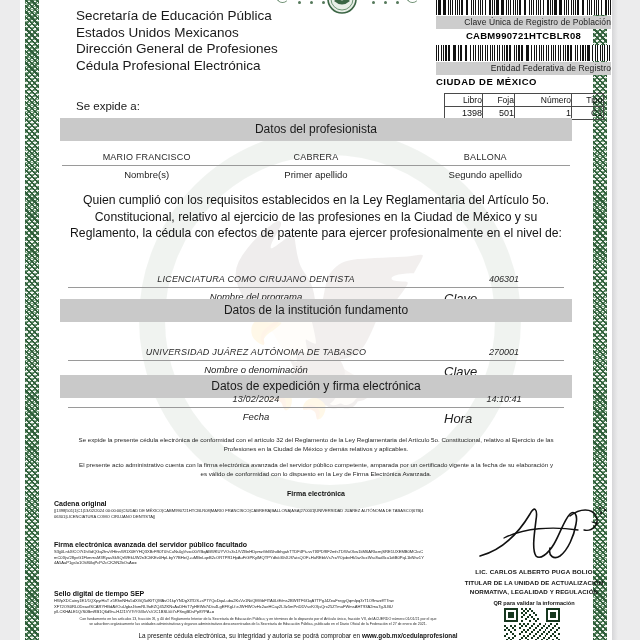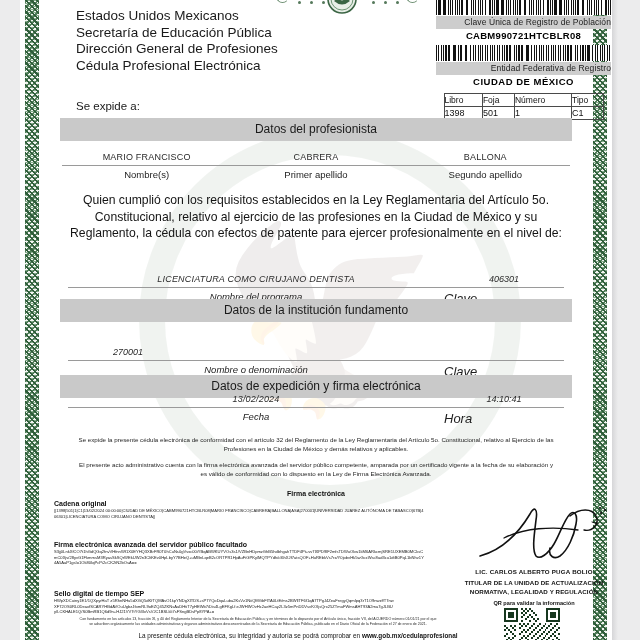--- a/index.html
+++ b/index.html
@@ -112,28 +112,28 @@
   .curp-label {
     background: #cdcdcd; text-align: right;
     font-size: 8.5px; color: #1c1c1c; padding: 1px 0 1.5px 0;
     letter-spacing: .1px;
   }
   .curp-value {
     text-align: center; font-size: 9.5px; font-weight: bold;
     color: #000; padding: 1.5px 0 1px 0; letter-spacing: .3px;
   }
   .ent-value {
-    text-align: center; font-size: 9.5px; font-weight: bold;
+    font-size: 9.5px; font-weight: bold;
     color: #000; padding: 1.5px 0 0 0; letter-spacing: .5px;
   }
   .lfnt-table {
     margin: 6px auto 0 auto; border-collapse: collapse; width: 160px;
   }
   .lfnt-table th, .lfnt-table td {
-    border: 1px solid #4a4a4a; text-align: left;
+    border: 1px solid #4a4a4a; text-align: right;
     font-size: 8.5px; color: #111; padding: 1px 0;
     font-weight: normal;
   }
   .lfnt-table td { font-size: 9px; }
 
   .se-expide {
     position: absolute; left: 32px; top: 100px;
     font-size: 11.5px; color: #1a1a1a;
   }
 
@@ -244,22 +244,22 @@
       <span class="swirl" style="left:130px"></span>
     </div>
     <svg class="top-seal" viewBox="0 0 44 32">
       <circle cx="22" cy="10" r="14" fill="#e9efe8" stroke="#3b6544" stroke-width="1.6"></circle>
       <circle cx="22" cy="10" r="11" fill="none" stroke="#4f7d57" stroke-width="0.8"></circle>
       <path d="M14 12 q8 -7 16 0 q-8 7 -16 0z" fill="#3b6544"></path>
       <circle cx="22" cy="9" r="2.4" fill="#e9efe8"></circle>
     </svg>
 
     <div class="hdr-title">
+      <div>Secretaría de Educación Pública</div>
       <div>Estados Unidos Mexicanos</div>
-      <div>Secretaría de Educación Pública</div>
       <div>Dirección General de Profesiones</div>
       <div>Cédula Profesional Electrónica</div>
     </div>
 
     <div class="curp-box">
       <div class="barcode"></div>
       <div class="curp-label">Clave Única de Registro de Población</div>
       <div class="curp-value">CABM990721HTCBLR08</div>
       <div class="barcode b2"></div>
       <div class="curp-label">Entidad Federativa de Registro</div>
@@ -311,20 +311,21 @@
       <div class="r2">
         <div class="a">Nombre del programa</div>
         <div class="b">Clave</div>
       </div>
     </div>
 
     <div class="sec-bar" style="top:299px">Datos de la institución fundamento</div>
 
     <div class="duo" style="top:339px">
       <div class="r1">
+        <div class="a">UNIVERSIDAD JUÁREZ AUTÓNOMA DE TABASCO</div>
         <div class="b">270001</div>
       </div>
       <hr>
       <div class="r2">
         <div class="a">Nombre o denominación</div>
         <div class="b">Clave</div>
       </div>
     </div>
 
     <div class="sec-bar" style="top:375px">Datos de expedición y firma electrónica</div>

